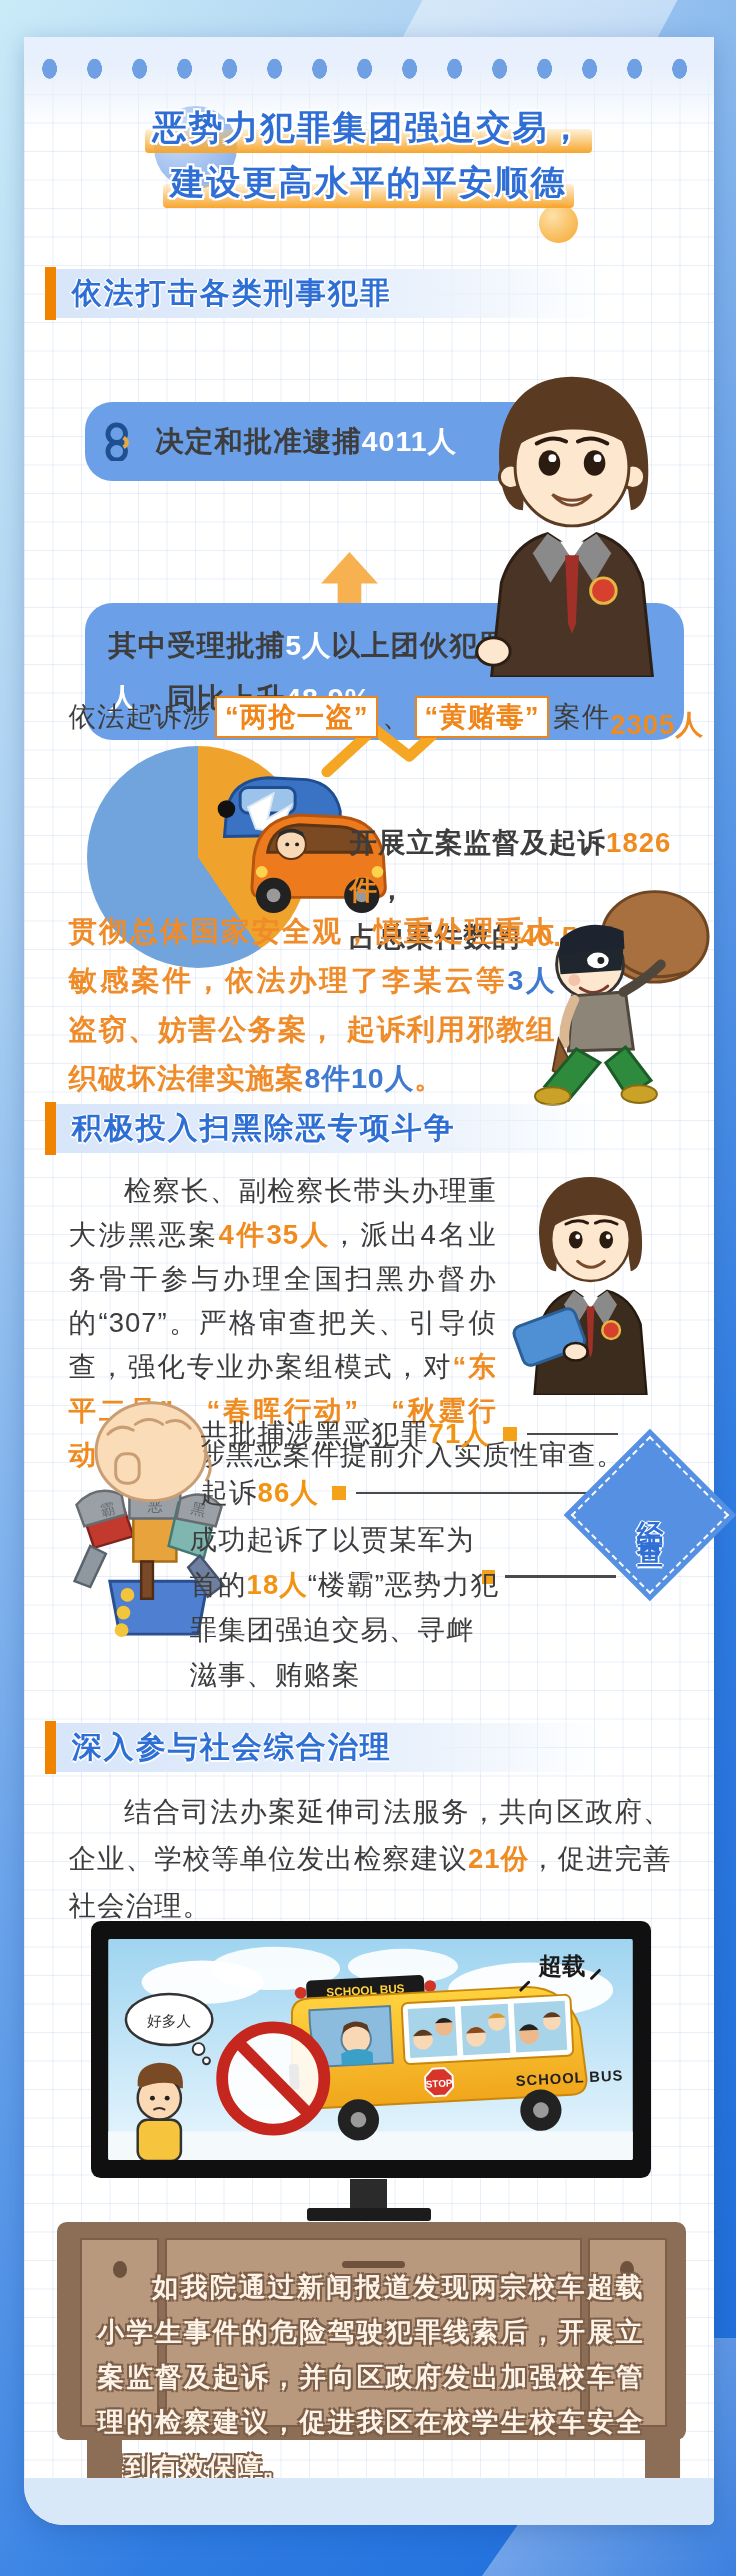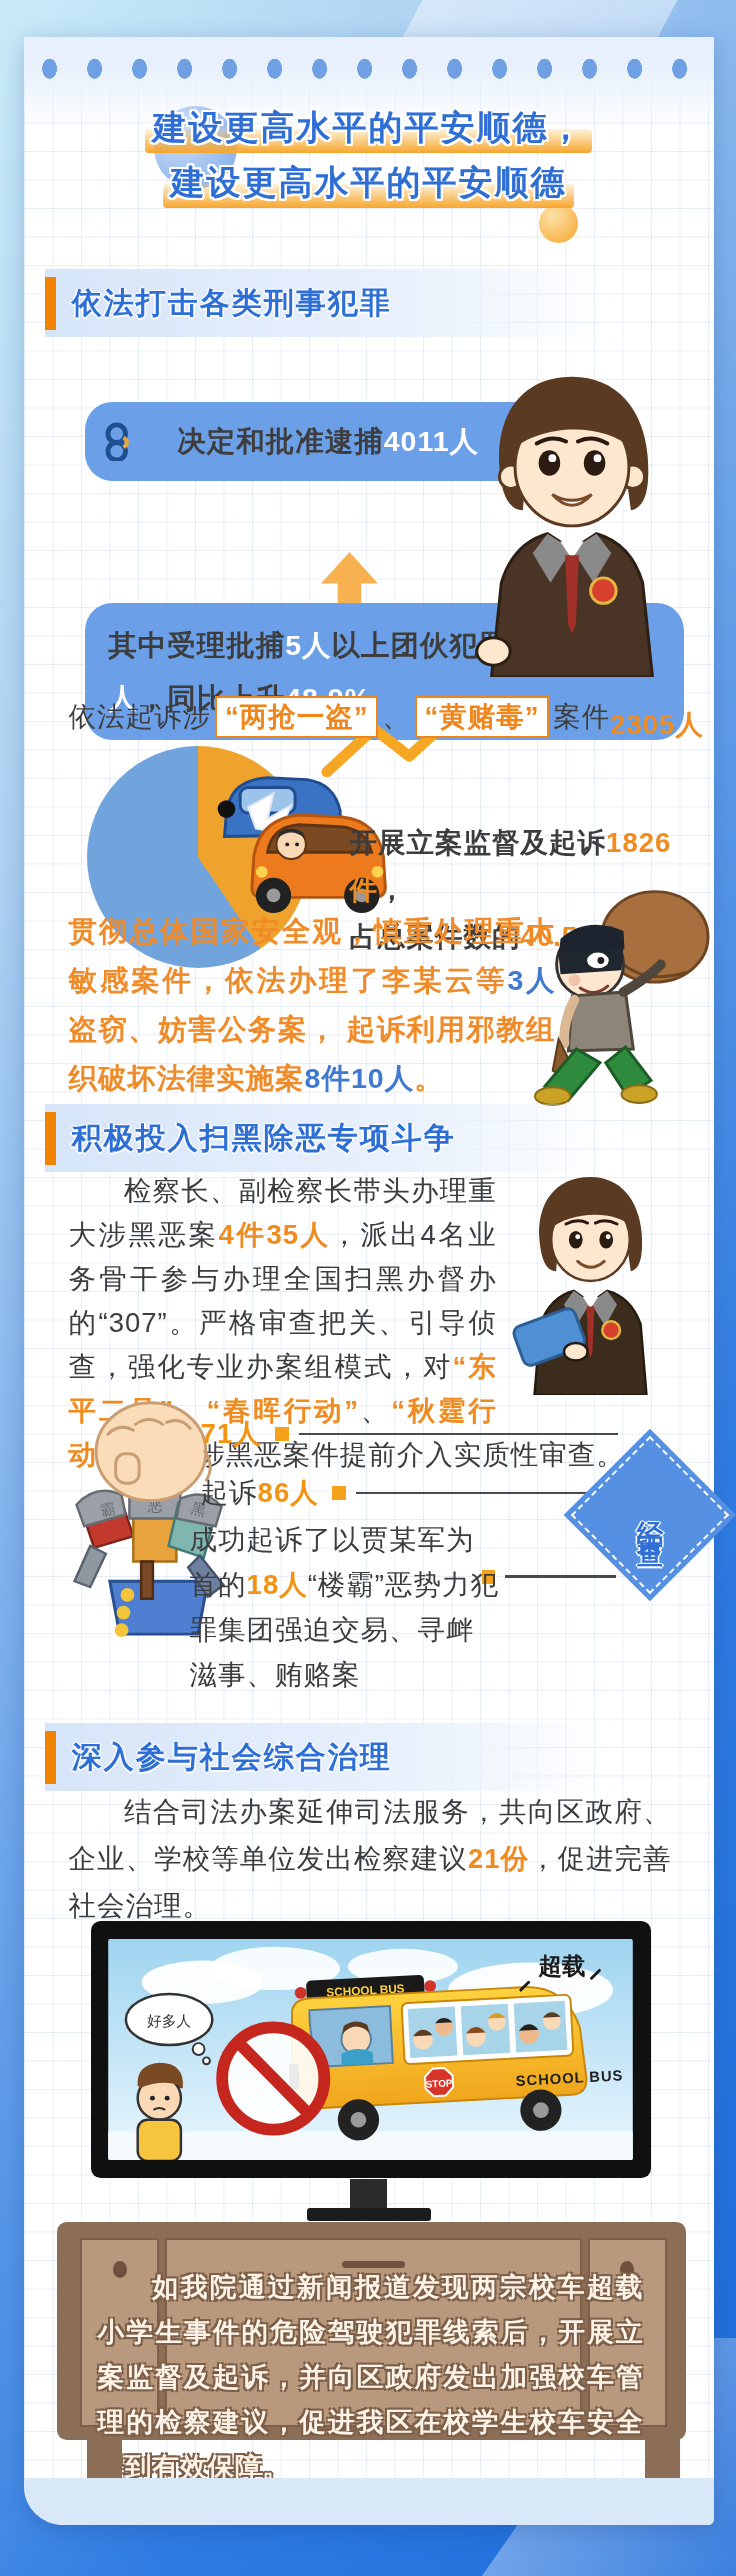--- a/index.html
+++ b/index.html
@@ -36,38 +36,38 @@
   
   .title{position:absolute;top:63px;left:0;width:100%;text-align:center;z-index:2;}
   .title-line{position:relative;display:inline-block;margin:2px 0;font-size:34px;font-weight:700;
       color:#2e6ed5;letter-spacing:2px;line-height:51px;
       text-shadow:2px 0 0 #fff,-2px 0 0 #fff,0 2px 0 #fff,0 -2px 0 #fff,
                   2px 2px 0 #fff,-2px 2px 0 #fff,2px -2px 0 #fff,-2px -2px 0 #fff;}
   .title-line .bar{position:absolute;left:-7.9px;right:-7.9px;bottom:0;height:23.6px;z-index:-1;
       background:linear-gradient(180deg,rgba(252,205,110,.25),#f7a62e);border-radius:3.9px;}
 
   
-  .sec{position:absolute;left:21.6px;width:562px;height:68px;display:flex;align-items:center;
+  .sec{position:absolute;left:21.6px;width:562px;height:49px;display:flex;align-items:center;
       background:linear-gradient(90deg,#d7e5f9 0%,#e9f1fc 65%,rgba(255,255,255,0) 100%);}
   .sec .obar{width:10.8px;height:53px;background:#f08300;margin-right:15.7px;flex:0 0 auto;}
   .sec .stext{font-size:30px;font-weight:700;color:#2e6fd6;letter-spacing:2px;
       text-shadow:1.5px 0 0 #fff,-1.5px 0 0 #fff,0 1.5px 0 #fff,0 -1.5px 0 #fff;}
 
   .plain{color:#3d3d3d;}
   .txt{position:absolute;font-size:27.5px;color:#3d3d3d;letter-spacing:1px;}
 
   
   .bubble{position:absolute;background:#6ba0e8;border-radius:27.5px;color:#343a40;
       font-size:28.5px;font-weight:700;letter-spacing:1px;line-height:51px;}
   .bubble .w{color:#fff;}
   .b1{left:61px;top:365px;width:438px;padding:13.8px 19.6px;}
   .b1tail{position:absolute;left:495px;top:389px;width:0;height:0;
       border-top:15.7px solid transparent;border-bottom:25.5px solid transparent;
       border-left:45px solid #6ba0e8;transform:rotate(-18deg);}
-  .brow{display:flex;align-items:center;gap:30px;}
+  .brow{display:flex;align-items:center;gap:8px;}
   .b2{left:61px;top:566px;width:552px;padding:15.7px 23.6px;line-height:53px;font-weight:700;}
   .zigzag{position:absolute;left:295px;top:664px;}
   .uparrow{position:absolute;left:297px;top:515px;}
 
   
   .crimes{position:absolute;left:45px;top:654px;display:flex;align-items:center;
       font-size:27.5px;color:#3d3d3d;letter-spacing:1px;font-weight:400;}
   .tagbox{border:2.9px solid #f08519;color:#f08519;background:#fff;font-weight:700;
       padding:1px 7.9px;margin:0 3.9px;}
   .onum{color:#f08c1f;}
@@ -156,21 +156,21 @@
 <div class="bg-stripe2"></div>
 
 <div class="paper">
   <div class="paper-top-fade"></div>
   <div class="holes"></div>
 
   <div class="circle-blue"></div>
   <div class="circle-orange"></div>
 
   <div class="title">
-    <span class="title-line"><span class="bar"></span><span>建设更高水平的平安顺德，</span></span><br>
+    <span class="title-line"><span class="bar"></span><span>恶势力犯罪集团强迫交易，</span></span><br>
     <span class="title-line"><span class="bar"></span><span>建设更高水平的平安顺德</span></span>
   </div>
 
   <div class="sec" style="top:232px;">
     <span class="obar"></span>
     <span class="stext">依法打击各类刑事犯罪</span>
   </div>
 
 
   <div class="b1tail"></div>
@@ -324,20 +324,21 @@
       <text x="99" y="124" font-size="15" fill="#636a71">恶</text>
       <text x="142" y="126" font-size="15" fill="#636a71" transform="rotate(14 142 126)">黑</text>
     </g>
     <ellipse cx="102" cy="64" rx="56" ry="50" fill="#fbdcb8" stroke="#c99e74" stroke-width="3"></ellipse>
     <path d="M58,46 Q70,34 84,42 M86,36 Q100,26 114,36 M118,34 Q132,28 142,40" fill="none" stroke="#c99e74" stroke-width="3" stroke-linecap="round"></path>
     <rect x="66" y="66" width="24" height="30" rx="10" fill="#fbdcb8" stroke="#c99e74" stroke-width="3"></rect>
     <path d="M156,62 Q168,78 158,94" fill="none" stroke="#c99e74" stroke-width="3"></path>
   </svg>
 
   <div class="statrow st1">
+    <span>共批捕涉黑恶犯罪</span>
       <span class="o">71人</span>
     <span class="sq"></span>
       <span class="ln"></span>
   </div>
   <div class="statrow st2">
     <span>起诉</span>
       <span class="o">86人</span>
     <span class="sq"></span>
       <span class="ln"></span>
   </div>

